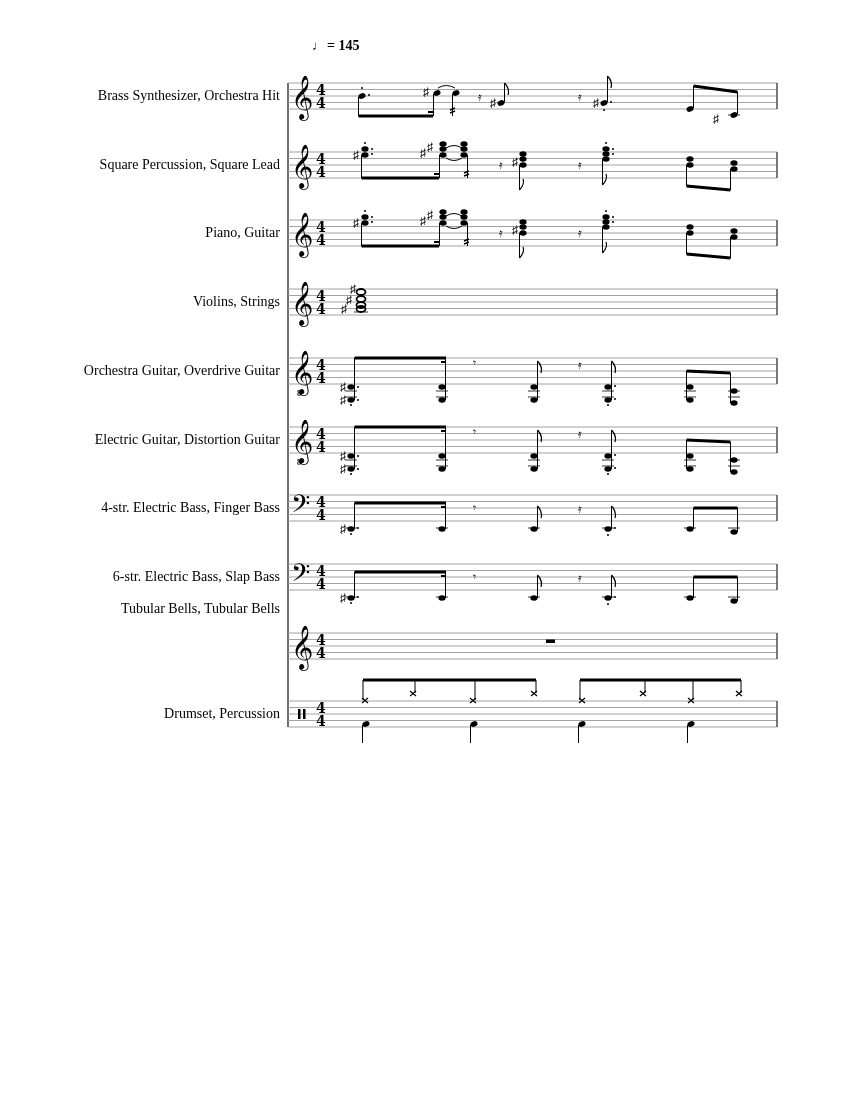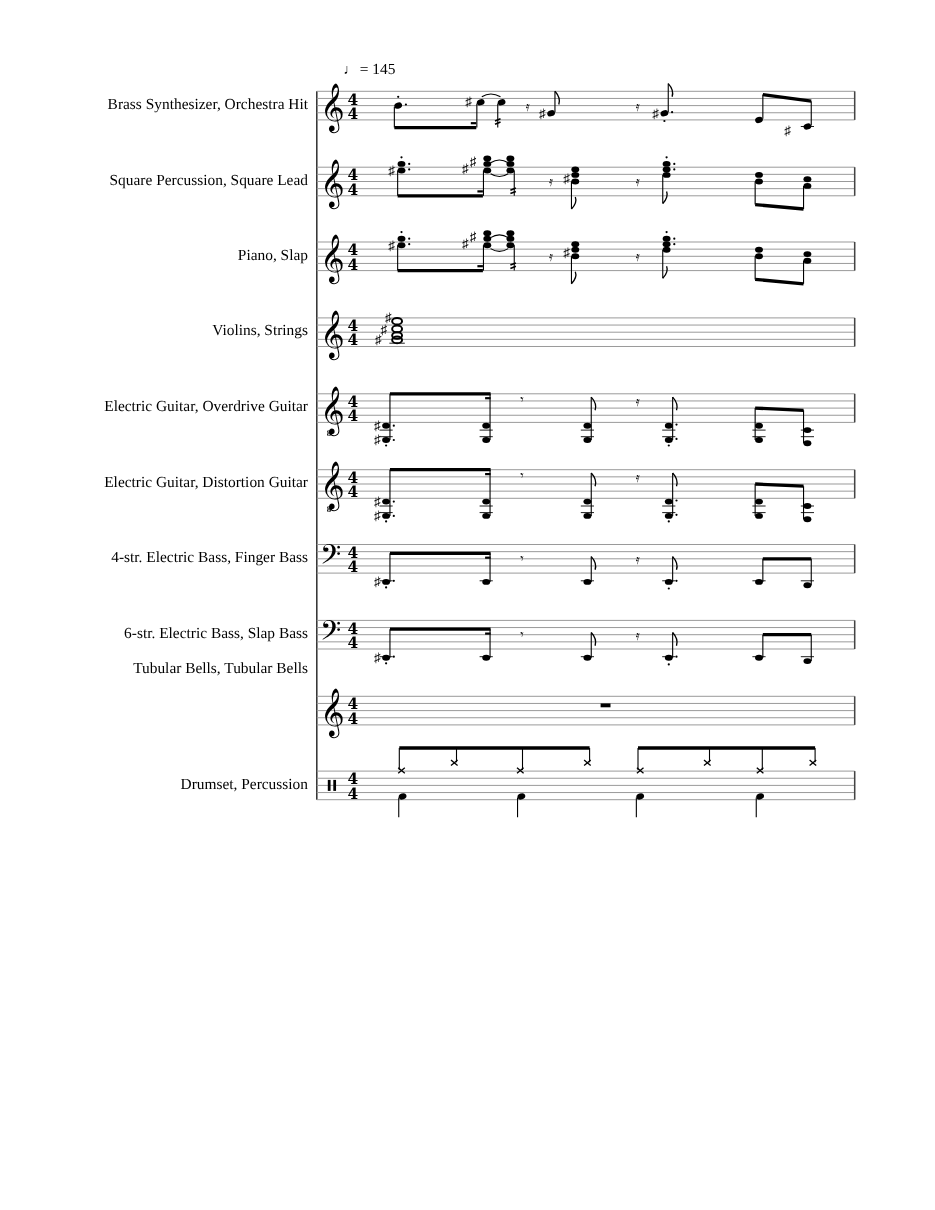--- a/index.html
+++ b/index.html
@@ -1,33 +1,33 @@
 <!DOCTYPE html>
 <html><head>
 <meta charset="utf-8">
 <style>
   html, body { margin:0; padding:0; background:#fff; }
   body { width:850px; height:1100px; position:relative; overflow:hidden; font-family:"Liberation Serif", serif; color:#000; }
-  .tempo { position:absolute; left:312px; top:55px; font-weight:normal; font-size:14px; }
+  .tempo { position:absolute; left:312px; top:38px; font-weight:bold; font-size:14px; }
   .tempo .note { font-size:13px; margin-right:2px; }
   .label { position:absolute; right:570px; font-size:14px; white-space:nowrap; text-align:right; transform:translateY(-50%);margin-left:16px; }
   svg.score { position:absolute; left:0; top:0; }
 </style>
 </head>
 <body>
 
 <div class="tempo">
   <span class="note">♩</span><span>= 145</span>
 </div>
 
 <div class="label" style="top:96px">Brass Synthesizer, Orchestra Hit</div>
 <div class="label" style="top:165px">Square Percussion, Square Lead</div>
-<div class="label" style="top:233px">Piano, Slap</div>
+<div class="label" style="top:233px">Piano, Guitar</div>
 <div class="label" style="top:302px">Violins, Strings</div>
-<div class="label" style="top:371px">Electric Guitar, Overdrive Guitar</div>
+<div class="label" style="top:371px">Orchestra Guitar, Overdrive Guitar</div>
 <div class="label" style="top:440px">Electric Guitar, Distortion Guitar</div>
 <div class="label" style="top:508px">4-str. Electric Bass, Finger Bass</div>
 <div class="label" style="top:577px">6-str. Electric Bass, Slap Bass</div>
 <div class="label" style="top:609px">Tubular Bells, Tubular Bells</div>
 <div class="label" style="top:714px">Drumset, Percussion</div>
 
 <svg class="score" width="850" height="1100" viewBox="0 0 850 1100">
   <defs>
     <g id="staff5">
       <line x1="0" y1="0" x2="489" y2="0" stroke="#999" stroke-width="0.9"></line>

